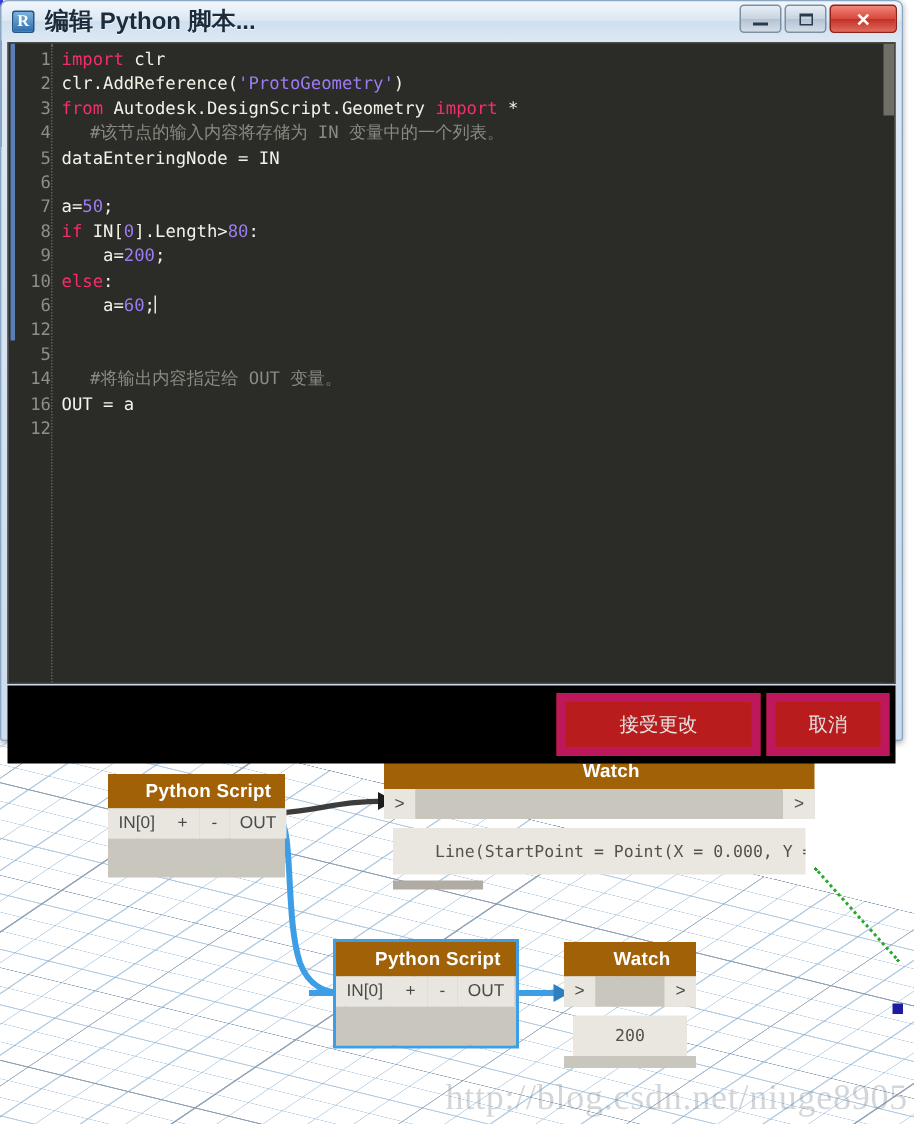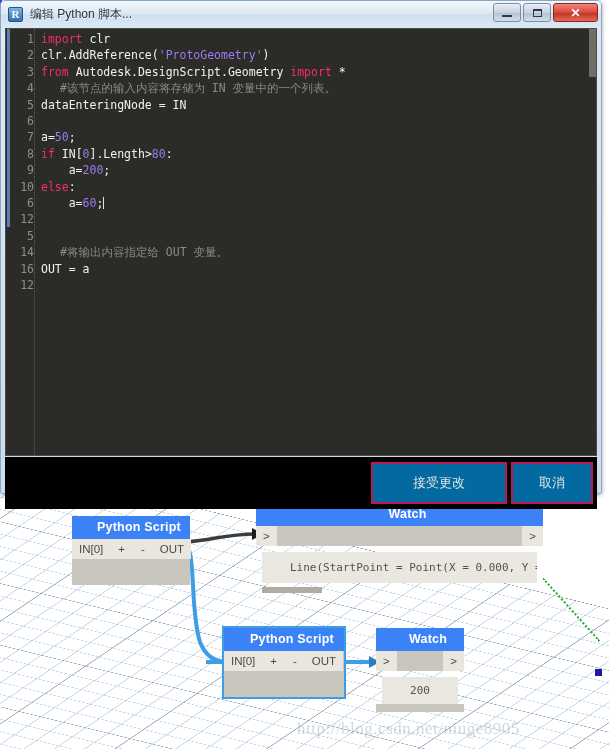--- a/index.html
+++ b/index.html
@@ -49,30 +49,30 @@
     width: 2px; height: 98px;
     background: #4040e8;
   }
   .geo-dot {
     position: absolute; left: 595px; top: 669px;
     width: 7px; height: 7px; background: #1c1ca0;
   }
   .watermark {
     position: absolute; left: 297px; top: 719px;
     font-family: "Liberation Serif", serif;
-    font-size: 17px;
+    font-size: 24px;
     color: rgba(120,130,140,0.33);
     letter-spacing: 0.5px;
     white-space: nowrap;
   }
 
   
   .node { position: absolute; }
   .node-header {
-    background: #3b82f6;
+    background: #a16207;
     color: #ffffff;
     font-size: 12.5px;
     font-weight: bold;
     text-align: center;
     padding: 4px 0 5px 16px;
     letter-spacing: 0.2px;
   }
   .node-body {
     background: #c9c6bd;
     display: flex;
@@ -143,22 +143,23 @@
     width: 15px; height: 15px;
     background: linear-gradient(to bottom, #7ab3e0, #2f6fae);
     border: 1px solid #27557f;
     border-radius: 2px;
     color: #fff; font-size: 11px; font-weight: bold;
     display: flex; align-items: center; justify-content: center;
     font-family: "Liberation Serif", serif;
     margin-right: 7px;
   }
   .title-text {
-    font-size: 12px; color: #1b2c3c;
+    font-size: 16px; color: #1b2c3c;
     text-shadow: 0 1px 0 rgba(255,255,255,0.85);
+    font-weight: bold;
   }
   .winbtns { position: absolute; right: 3px; top: 2px; display: flex; gap: 2px; }
   .winbtn {
     width: 28px; height: 19px;
     border: 1px solid #7d8fa3;
     border-radius: 3px;
     background: linear-gradient(to bottom, #e9eef5 0%, #c7d3e0 50%, #b3c2d3 51%, #d3dde8 100%);
     display: flex; align-items: center; justify-content: center;
     color: #2a3a4a; font-size: 10px;
     position: relative;
@@ -228,22 +229,22 @@
 
   .footer {
     margin: 1px 4px 0 4px;
     height: 52px;
     background: #000000;
     display: flex; align-items: center; justify-content: flex-end;
     padding-right: 4px;
     gap: 4px;
   }
   .dlg-btn {
-    background: #0369a1;
-    border: 2px solid #be185d;
+    background: #b91c1c;
+    border: 6px solid #be185d;
     color: #e3e3e3;
     font-size: 13px;
     height: 42px;
     display: flex; align-items: center; justify-content: center;
   }
   .dlg-btn.accept { width: 136px; }
   .dlg-btn.cancel { width: 82px; font-family: Liberation Serif, serif; }
 </style>
 </head>
 <body>

